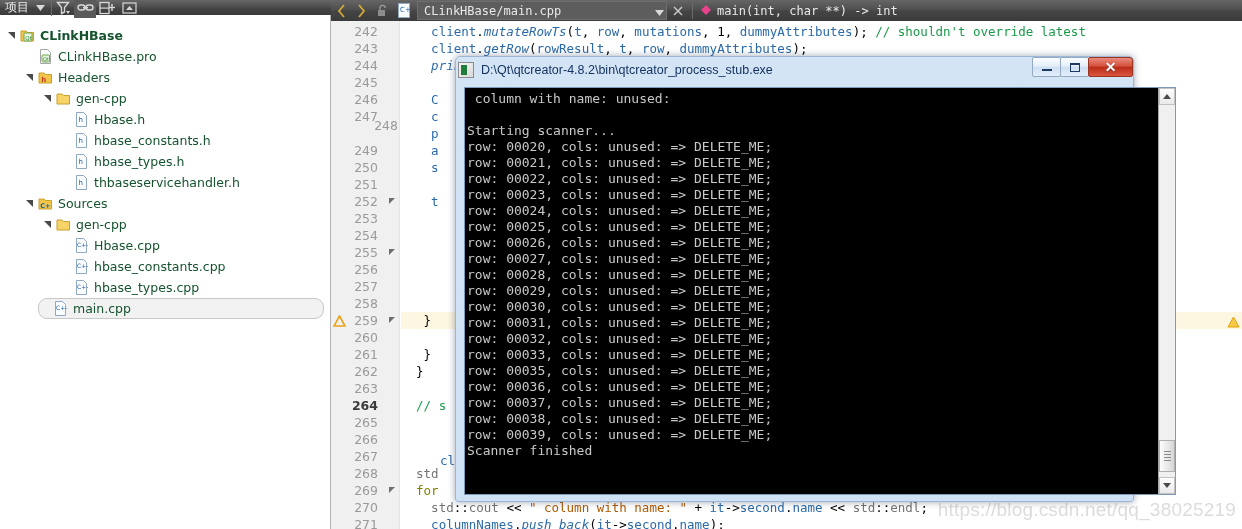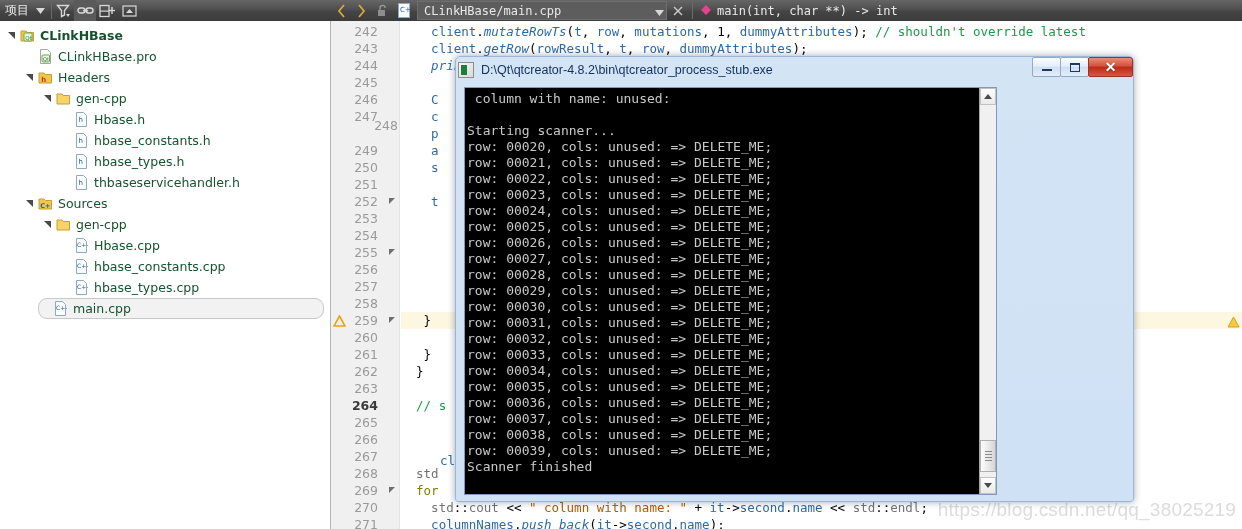--- a/index.html
+++ b/index.html
@@ -11,21 +11,21 @@
     font-family: "Liberation Sans", sans-serif;
   }
   #root { position: relative; width: 1242px; height: 529px; overflow: hidden; }
 
   
   #project-pane {
     position: absolute; left: 0; top: 0; width: 331px; height: 529px;
     background: #ffffff; border-right: 1px solid #b4b4b4;
   }
   #project-header {
-    position: absolute; left: 0; top: 0; width: 331px; height: 21px;
+    position: absolute; left: 0; top: 0; width: 331px; height: 15px;
     background: linear-gradient(to bottom, #666666 0%, #4d4d4d 48%, #454545 52%, #3b3b3b 100%);
     display: flex; align-items: center;
   }
   #project-title {
     color: #e8e8e8; font-size: 12px; padding-left: 5px; flex: 0 0 auto;
     font-family: "DejaVu Sans", sans-serif;
   }
   .hdr-btn {
     width: 22px; height: 21px; display: flex; align-items: center; justify-content: center;
     position: relative;
@@ -163,21 +163,21 @@
     background: linear-gradient(to bottom, #e98b7e 0%, #d4503c 45%, #bb2c18 52%, #d9563f 100%);
     border-color: #9a3423;
   }
   .winbtn .min-glyph { width: 10px; height: 2px; background: #1d3a60; margin-top: 6px; }
   .winbtn .max-glyph { width: 10px; height: 9px; border: 1px solid #1d3a60; border-top-width: 2px; }
   .winbtn .x-glyph {
     color: #fff; font-size: 14px; font-family: "Liberation Sans", sans-serif;
     font-weight: bold; line-height: 1; text-shadow: 0 1px 1px rgba(0,0,0,.4);
   }
   #console-body {
-    position: absolute; left: 8px; top: 30px; width: 533px; height: 408px;
+    position: absolute; left: 8px; top: 30px; width: 712px; height: 408px;
     background: #000; border: 1px solid #7f99b8; display: flex;
   }
   #console-text {
     flex: 1 1 auto; overflow: hidden; padding: 3px 0 0 2px;
   }
   .conline {
     font-family: "DejaVu Sans Mono", monospace; font-size: 13px; color: #c8c8c8;
     line-height: 16px; white-space: pre; height: 16px;
   }
   #console-scrollbar {
@@ -562,21 +562,20 @@
           <div class="conline">row: 00024, cols: unused: =&gt; DELETE_ME;</div>
           <div class="conline">row: 00025, cols: unused: =&gt; DELETE_ME;</div>
           <div class="conline">row: 00026, cols: unused: =&gt; DELETE_ME;</div>
           <div class="conline">row: 00027, cols: unused: =&gt; DELETE_ME;</div>
           <div class="conline">row: 00028, cols: unused: =&gt; DELETE_ME;</div>
           <div class="conline">row: 00029, cols: unused: =&gt; DELETE_ME;</div>
           <div class="conline">row: 00030, cols: unused: =&gt; DELETE_ME;</div>
           <div class="conline">row: 00031, cols: unused: =&gt; DELETE_ME;</div>
           <div class="conline">row: 00032, cols: unused: =&gt; DELETE_ME;</div>
           <div class="conline">row: 00033, cols: unused: =&gt; DELETE_ME;</div>
-          <div class="conline">row: 00034, cols: unused: =&gt; DELETE_ME;</div>
           <div class="conline">row: 00035, cols: unused: =&gt; DELETE_ME;</div>
           <div class="conline">row: 00036, cols: unused: =&gt; DELETE_ME;</div>
           <div class="conline">row: 00037, cols: unused: =&gt; DELETE_ME;</div>
           <div class="conline">row: 00038, cols: unused: =&gt; DELETE_ME;</div>
           <div class="conline">row: 00039, cols: unused: =&gt; DELETE_ME;</div>
           <div class="conline">Scanner finished</div>
         </div>
       <div id="console-scrollbar">
         <span class="sb-arrow up">
           <svg width="8" height="5" viewBox="0 0 8 5">

